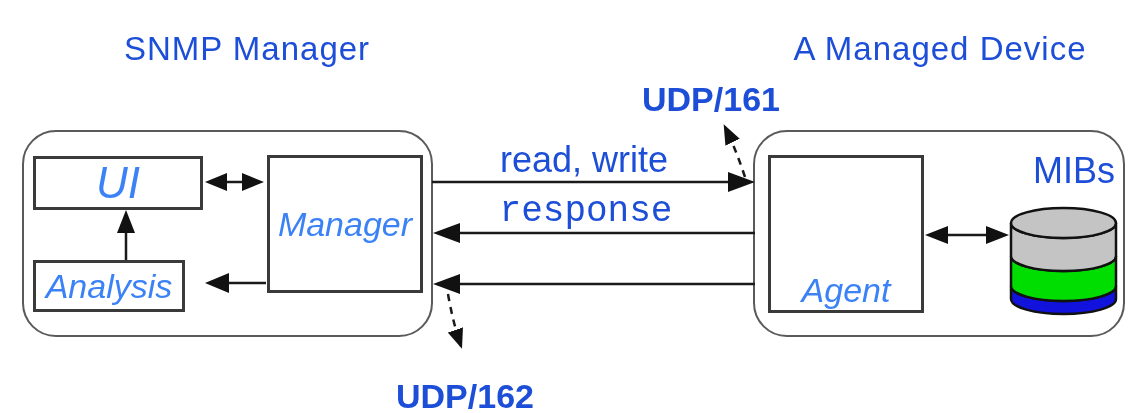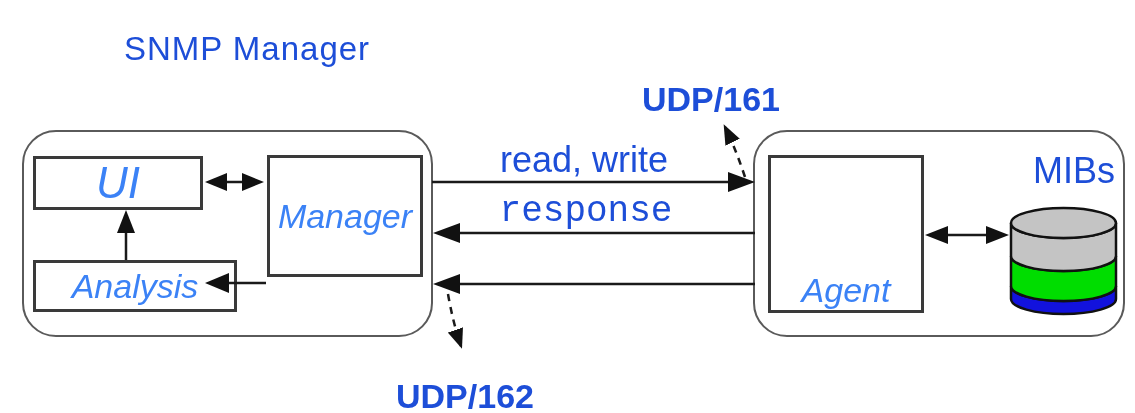--- a/index.html
+++ b/index.html
@@ -65,35 +65,36 @@
     top: 0;
     pointer-events: none;
   }
 </style>
 </head>
 <body>
 
 <div class="stage">
 
   <div class="floating-label title-label" style="left:247px; top:49px;">SNMP Manager</div>
+  <div class="floating-label title-label" style="left:940px; top:49px;">A Managed Device</div>
 
   <div class="floating-label port-label" style="left:711px; top:99px;">UDP/161</div>
   <div class="floating-label port-label" style="left:465px; top:396px;">UDP/162</div>
 
   <div class="group-container" style="left:22px; top:130px; width:411px; height:207px;"></div>
 
   <div class="group-container" style="left:753px; top:130px; width:372px; height:207px;"></div>
 
   <div class="node-box" style="left:33px; top:156px; width:170px; height:54px;">
     <span class="node-label fs-ui">UI</span>
   </div>
-  <div class="node-box" style="left:33px; top:260px; width:204px; height:52px;">
+  <div class="node-box" style="left:33px; top:260px; width:152px; height:52px;">
     <span class="node-label fs-box">Analysis</span>
   </div>
-  <div class="node-box" style="left:267px; top:155px; width:156px; height:122px;">
+  <div class="node-box" style="left:267px; top:155px; width:156px; height:138px;">
     <span class="node-label fs-box">Manager</span>
   </div>
 
   <div class="node-box" style="left:768px; top:155px; width:156px; height:158px;align-items:flex-end;">
     <span class="node-label fs-box">Agent</span>
   </div>
 
   <div class="floating-label mibs-label" style="left:1074px; top:171px;">MIBs</div>
 
   <div class="floating-label msg-label" style="left:584px; top:160px;">read, write</div>

